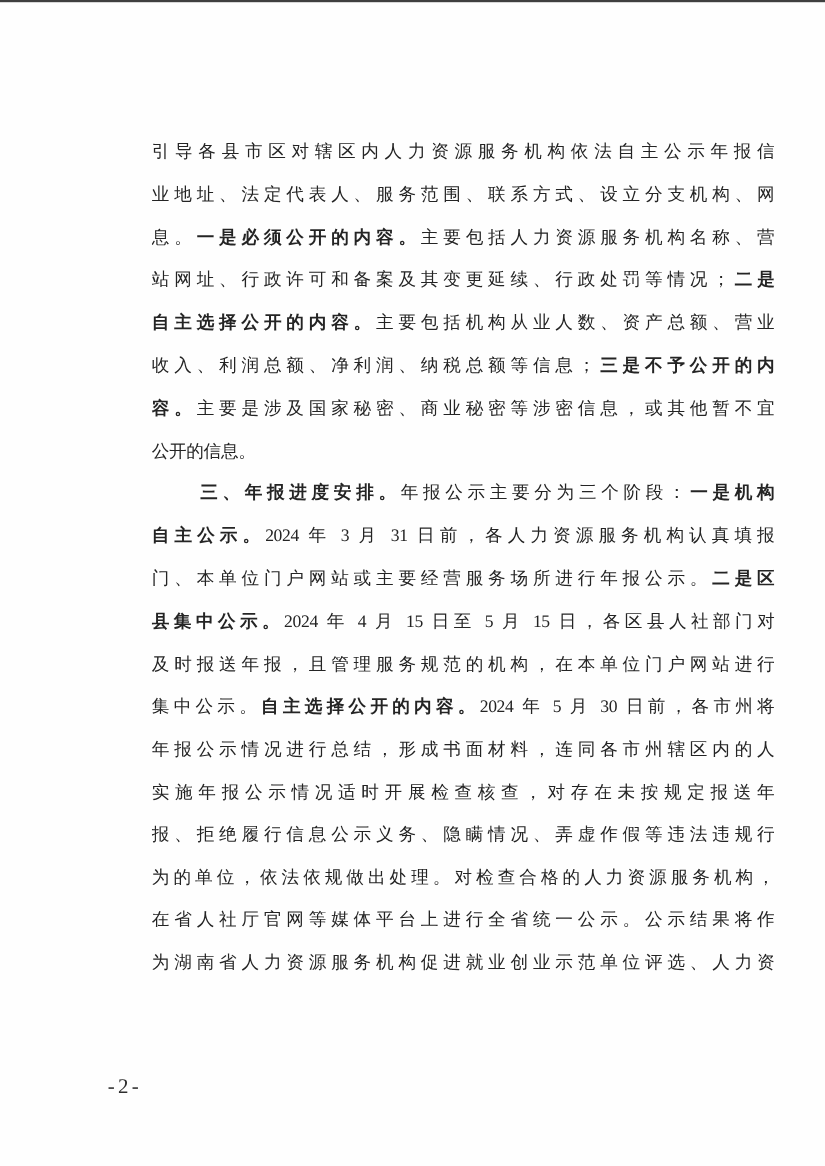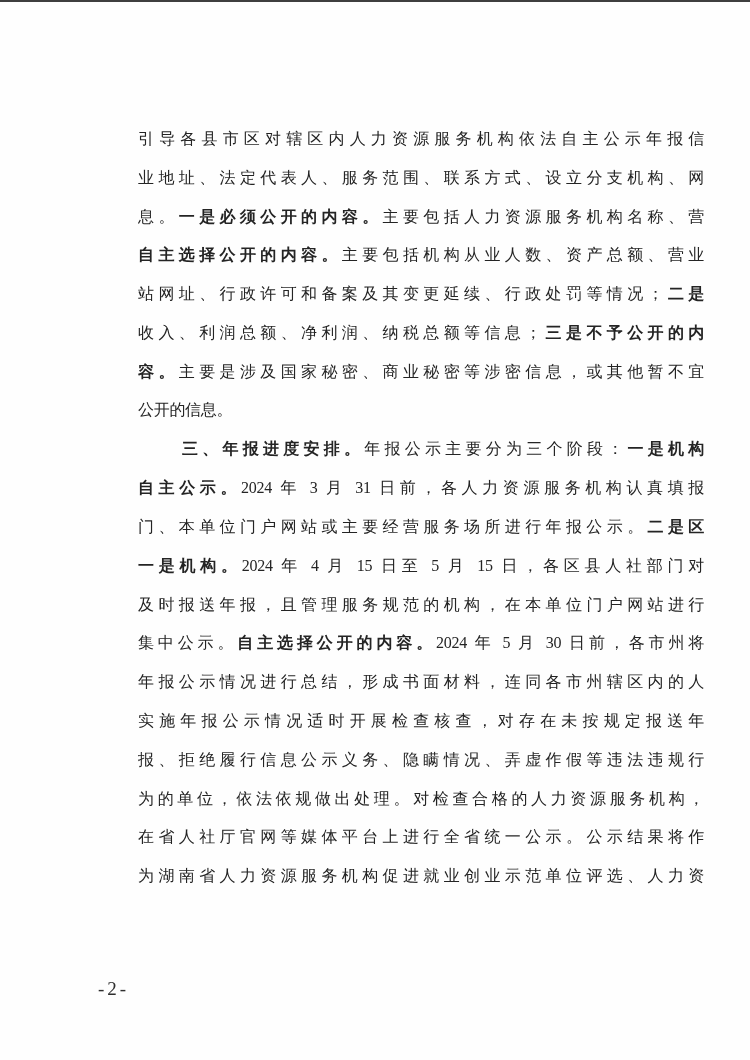--- a/index.html
+++ b/index.html
@@ -65,29 +65,29 @@
 </style>
 </head>
 <body>
 
 <div class="doc-page">
   <div class="scan-edge-top"></div>
   <div class="doc-text" id="doc-text">
       <div class="line"><span class="seg">引导各县市区对辖区内人力资源服务机构依法自主公示年报信</span></div>
       <div class="line"><span class="seg">业地址、法定代表人、服务范围、联系方式、设立分支机构、网</span></div>
       <div class="line"><span class="seg">息。</span><span class="seg b">一是必须公开的内容。</span><span class="seg">主要包括人力资源服务机构名称、营</span></div>
+      <div class="line"><span class="seg">站网址、行政许可和备案及其变更延续、行政处罚等情况；</span><span class="seg b">二是</span></div>
       <div class="line"><span class="seg b">自主选择公开的内容。</span><span class="seg">主要包括机构从业人数、资产总额、营业</span></div>
-      <div class="line"><span class="seg">站网址、行政许可和备案及其变更延续、行政处罚等情况；</span><span class="seg b">二是</span></div>
       <div class="line"><span class="seg">收入、利润总额、净利润、纳税总额等信息；</span><span class="seg b">三是不予公开的内</span></div>
       <div class="line"><span class="seg b">容。</span><span class="seg">主要是涉及国家秘密、商业秘密等涉密信息，或其他暂不宜</span></div>
       <div class="line para-end"><span class="seg">公开的信息。</span></div>
       <div class="line indent"><span class="seg b">三、年报进度安排。</span><span class="seg">年报公示主要分为三个阶段：</span><span class="seg b">一是机构</span></div>
       <div class="line"><span class="seg b">自主公示。</span><span class="seg">2024 年 3 月 31 日前，各人力资源服务机构认真填报</span></div>
       <div class="line"><span class="seg">门、本单位门户网站或主要经营服务场所进行年报公示。</span><span class="seg b">二是区</span></div>
-      <div class="line"><span class="seg b">一是机构。</span><span class="seg">2024 年 4 月 15 日至 5 月 15 日，各区县人社部门对</span></div>
+      <div class="line"><span class="seg b">县集中公示。</span><span class="seg">2024 年 4 月 15 日至 5 月 15 日，各区县人社部门对</span></div>
       <div class="line"><span class="seg">及时报送年报，且管理服务规范的机构，在本单位门户网站进行</span></div>
       <div class="line"><span class="seg">集中公示。</span><span class="seg b">自主选择公开的内容。</span><span class="seg">2024 年 5 月 30 日前，各市州将</span></div>
       <div class="line"><span class="seg">年报公示情况进行总结，形成书面材料，连同各市州辖区内的人</span></div>
       <div class="line"><span class="seg">实施年报公示情况适时开展检查核查，对存在未按规定报送年</span></div>
       <div class="line"><span class="seg">报、拒绝履行信息公示义务、隐瞒情况、弄虚作假等违法违规行</span></div>
       <div class="line"><span class="seg">为的单位，依法依规做出处理。对检查合格的人力资源服务机构，</span></div>
       <div class="line"><span class="seg">在省人社厅官网等媒体平台上进行全省统一公示。公示结果将作</span></div>
       <div class="line"><span class="seg">为湖南省人力资源服务机构促进就业创业示范单位评选、人力资</span></div>
     </div>
   <div class="page-number">-2-</div>

